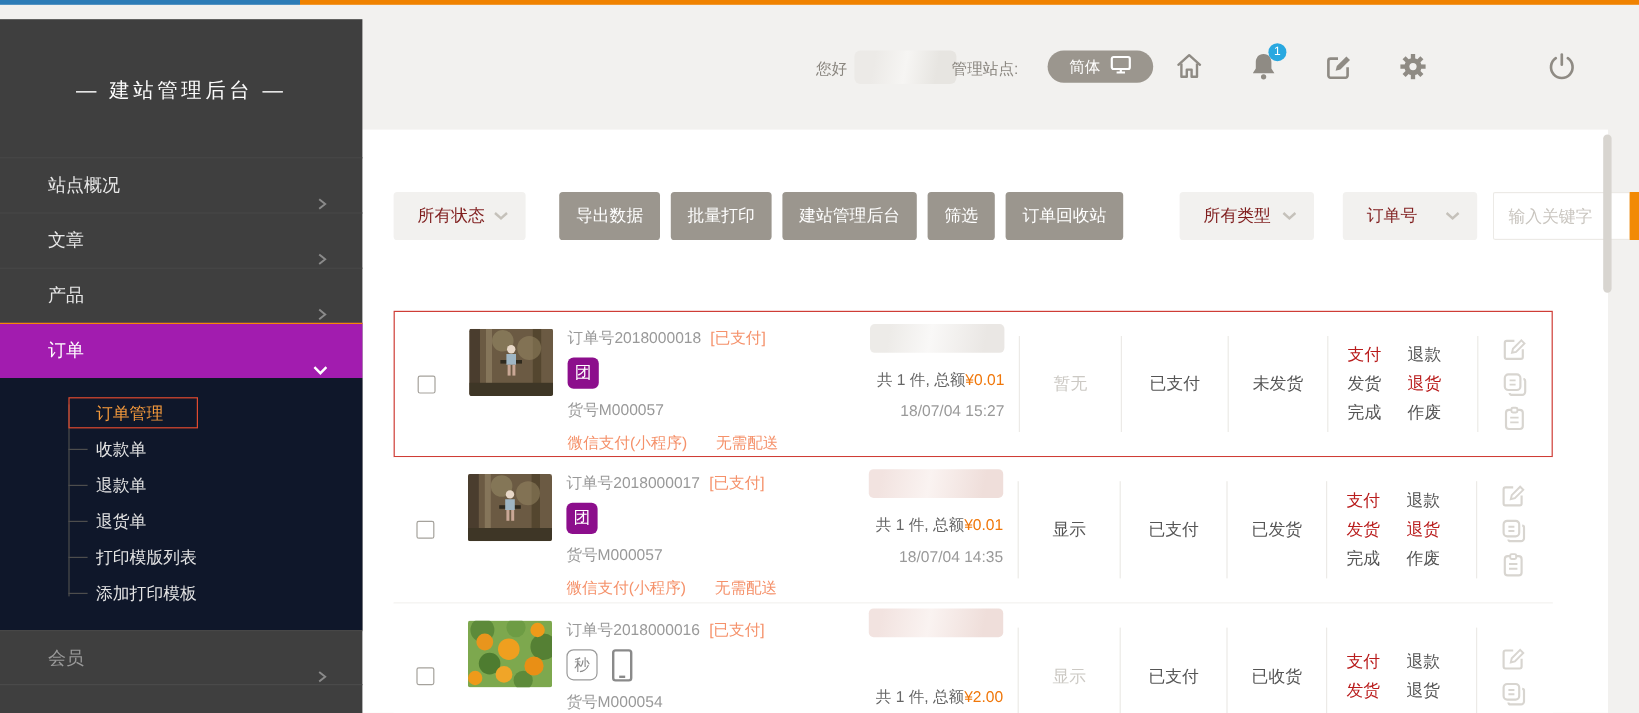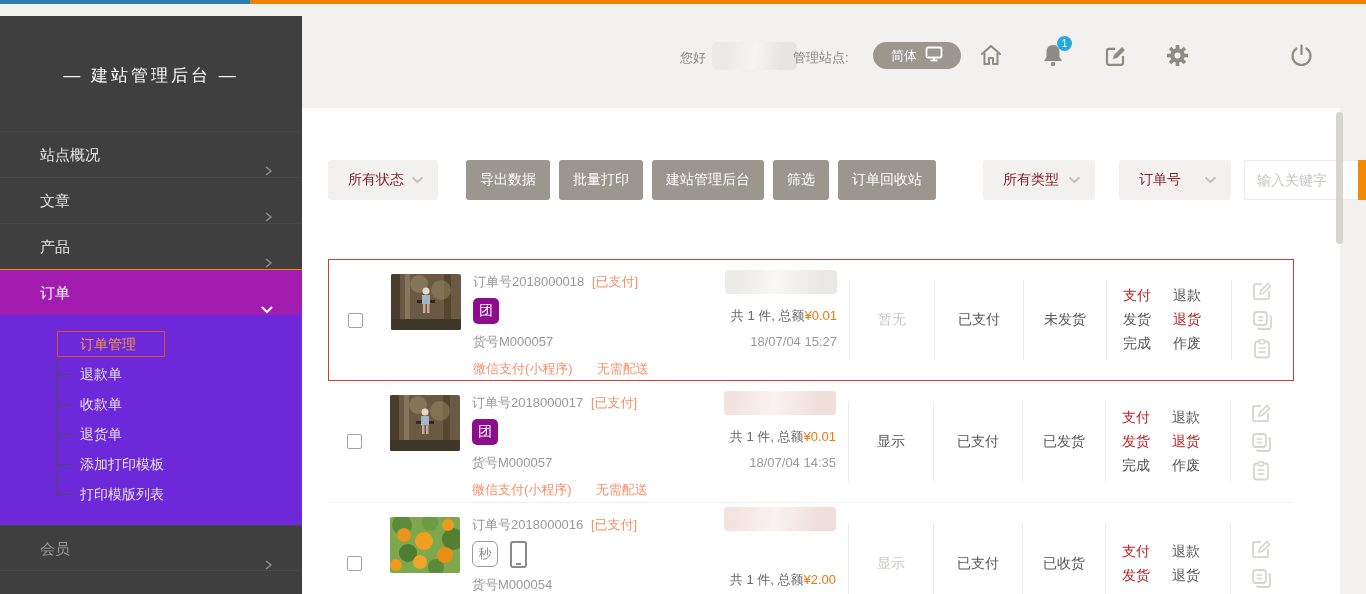--- a/index.html
+++ b/index.html
@@ -8,21 +8,21 @@
   .strip-orange { position:absolute; left:250px; top:0; width:1116px; height:4px; background:#f08200; z-index:5; }
 
   
   .sidebar { position:absolute; left:0; top:16px; width:302px; height:594px; background:#3f3f3f; z-index:4; }
   .side-title { margin-top:48px; text-align:center; color:#fcfcfc; font-size:17px; letter-spacing:3px; white-space:nowrap; }
   .menu { margin-top:44px; }
   .menu-item { position:relative; height:46px; line-height:46px; padding-left:40px; color:#e8e8e8; font-size:15px; border-top:1px solid #474747; cursor:pointer; }
   .menu-item .chev { position:absolute; right:28px; top:17px; }
   .menu-item.active { background:#a21caf; color:#fff; border-top:1px solid #f28a05; }
   .menu-item.dimmed { color:#9b9b9b; border-bottom:1px solid #4a4a4a; }
-  .submenu { background:#6d28d9; padding:14px 0 16px 0; position:relative; }
+  .submenu { background:#0f172a; padding:14px 0 16px 0; position:relative; }
   .submenu:before { content:""; position:absolute; left:57px; top:22px; bottom:28px; width:1px; background:#4d4d4d; }
   .sub-item { position:relative; height:30px; line-height:30px; padding-left:80px; color:#e4e4e4; font-size:14px; cursor:pointer; }
   .sub-item:before { content:""; position:absolute; left:57px; top:15px; width:16px; height:1px; background:#4d4d4d; }
   .sub-item.active { padding-left:57px; }
   .sub-item.active:before { width:0; }
   .sub-item.active .sub-label { display:inline-block; border:1px solid #e04a2f; color:#f59a3c; padding:0 28px 0 22px; height:26px; line-height:24px; margin-top:2px; }
 
   
   .topbar { position:absolute; left:250px; top:0; width:1116px; height:100px; }
   .greet { position:absolute; left:430px; top:49px; font-size:13px; color:#8b8780; }
@@ -128,25 +128,25 @@
           </svg></span>
     </div>
     <div class="menu-item active">
       <span>订单</span>
       <span class="chev"><svg width="14" height="12" viewBox="0 0 14 12">
             <polyline points="2,4 7,9 12,4" fill="none" stroke="#ffffff" stroke-width="2"></polyline>
           </svg></span>
     </div>
     <div class="submenu">
       <div class="sub-item active"><span class="sub-label">订单管理</span></div>
+      <div class="sub-item"><span class="sub-label">收款单</span></div>
       <div class="sub-item"><span class="sub-label">退款单</span></div>
-      <div class="sub-item"><span class="sub-label">收款单</span></div>
       <div class="sub-item"><span class="sub-label">退货单</span></div>
+      <div class="sub-item"><span class="sub-label">打印模版列表</span></div>
       <div class="sub-item"><span class="sub-label">添加打印模板</span></div>
-      <div class="sub-item"><span class="sub-label">打印模版列表</span></div>
     </div>
     <div class="menu-item dimmed">
       <span>会员</span>
       <span class="chev"><svg width="12" height="12" viewBox="0 0 12 12">
             <polyline points="4,2 9,6 4,10" fill="none" stroke="#8a8a8a" stroke-width="1.6"></polyline>
           </svg></span>
     </div>
   </div>
 </div>
 

